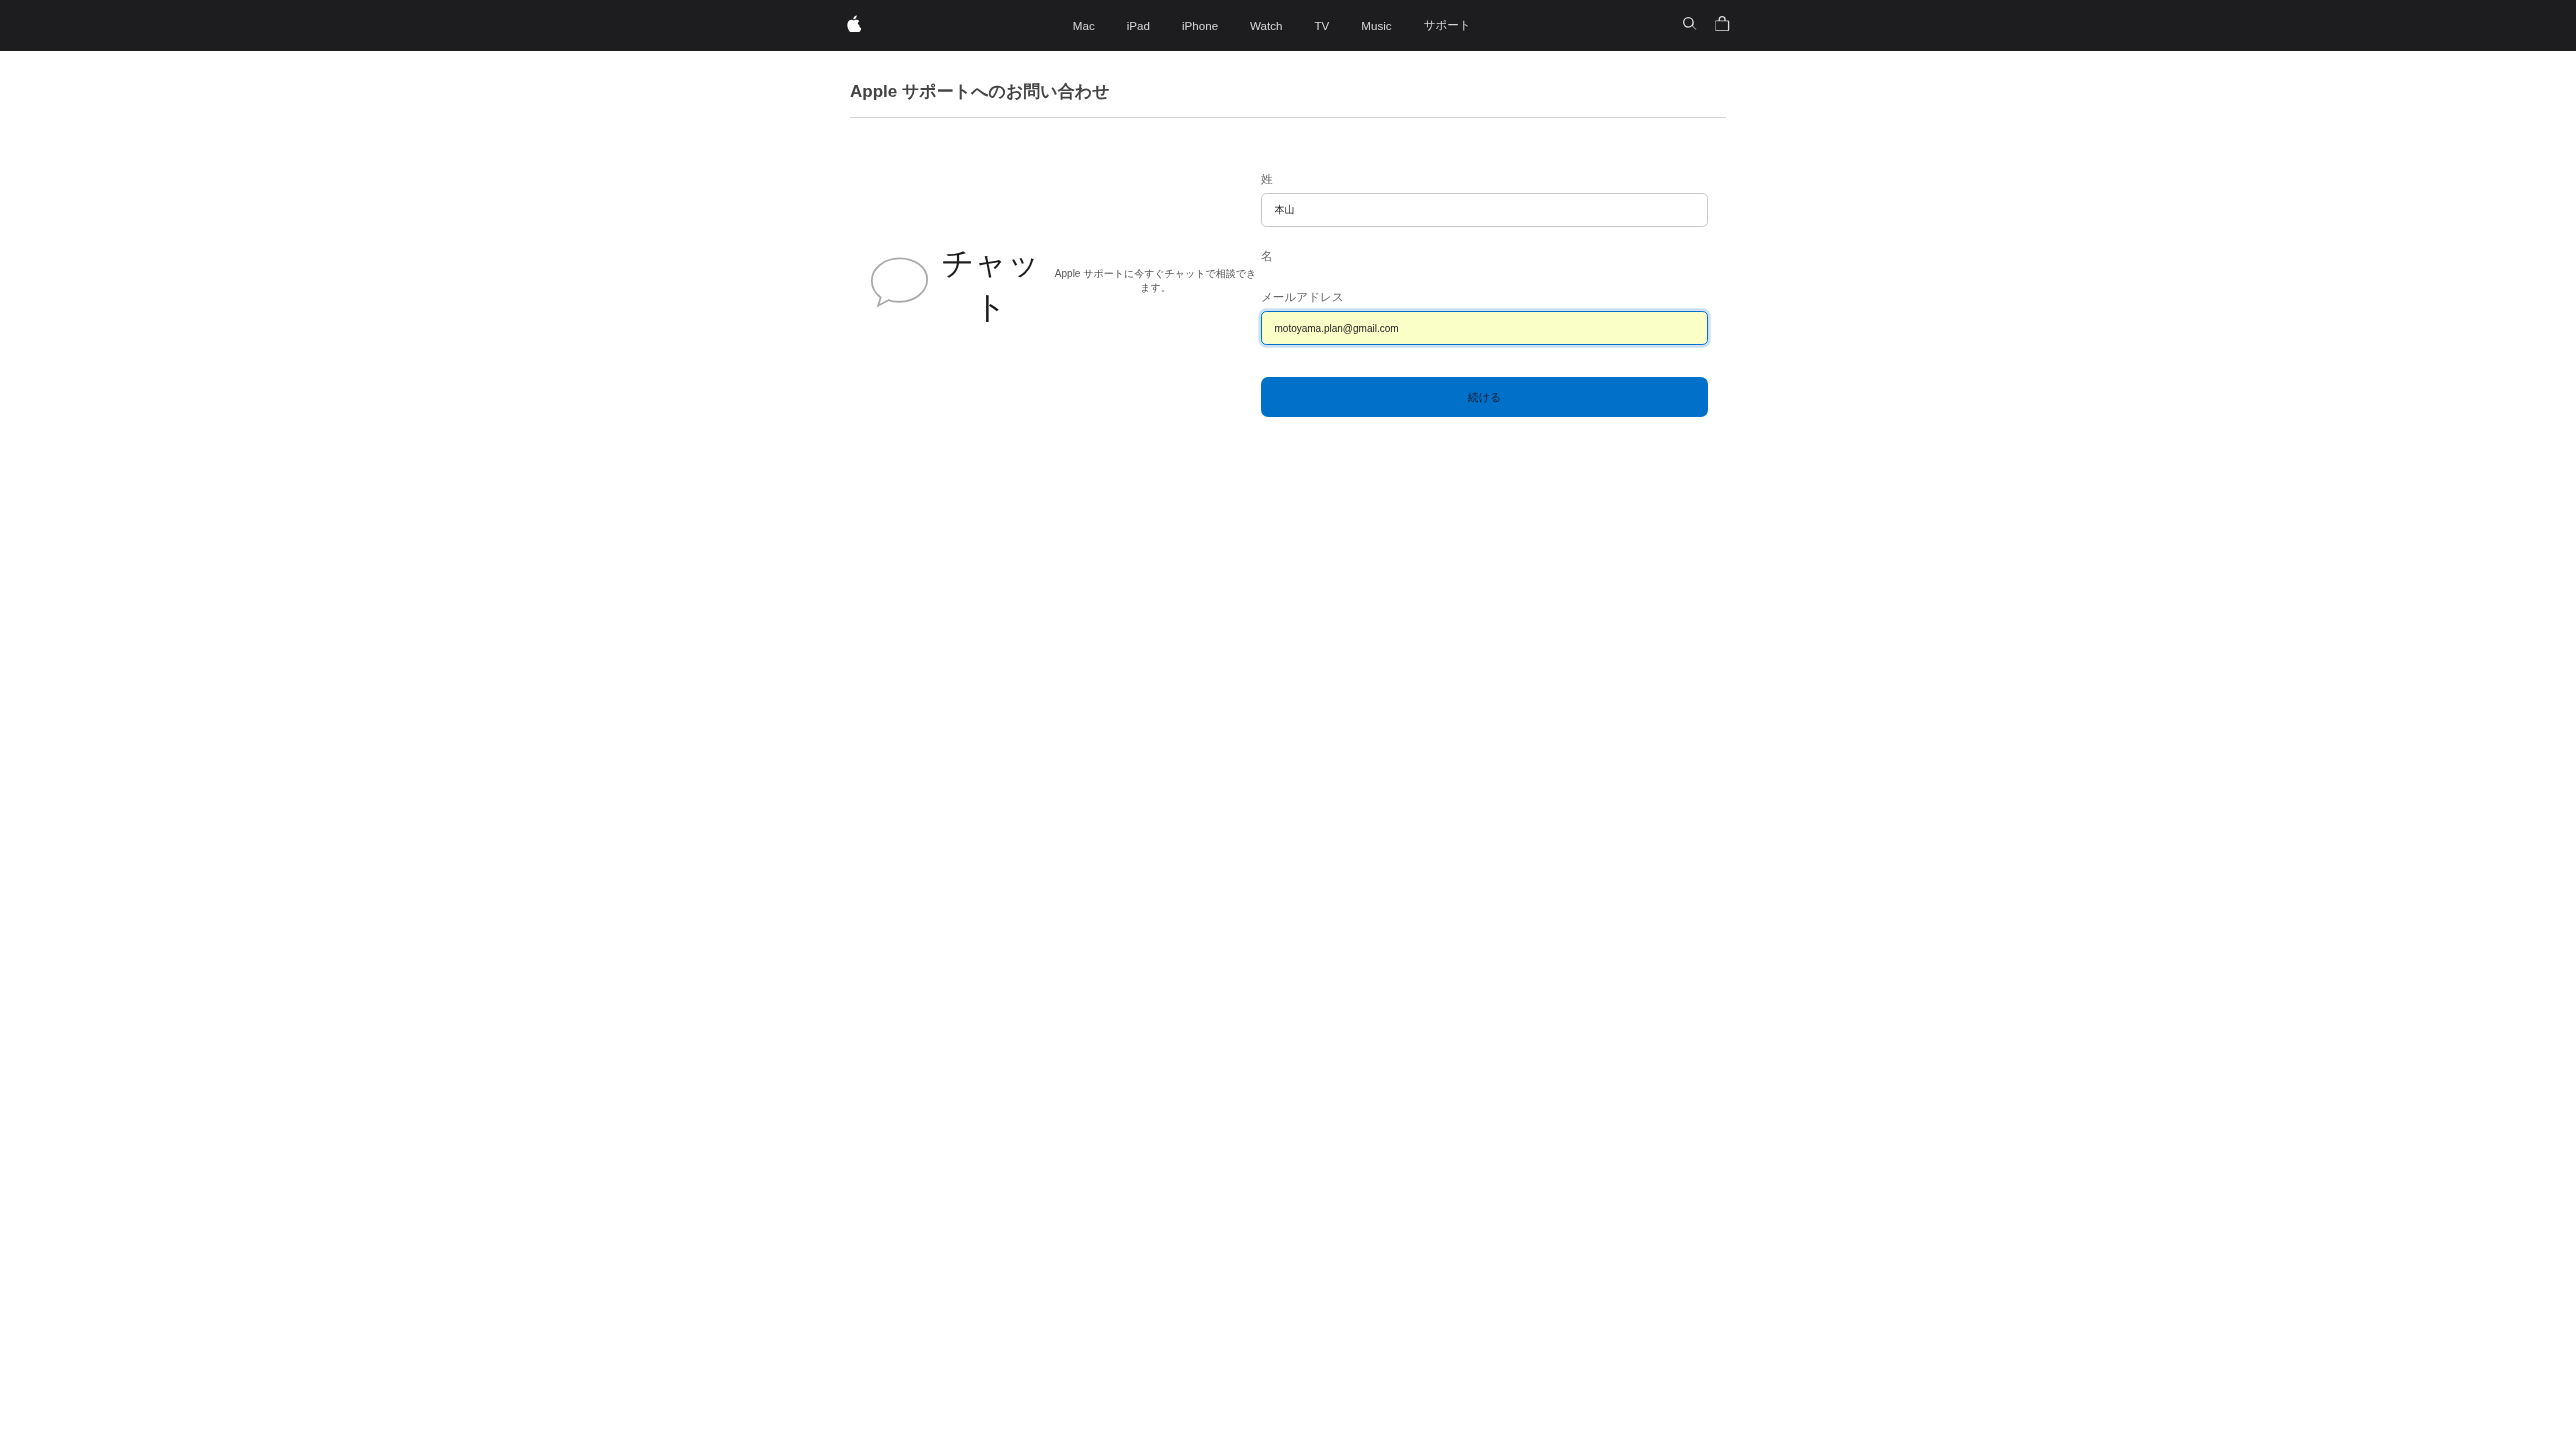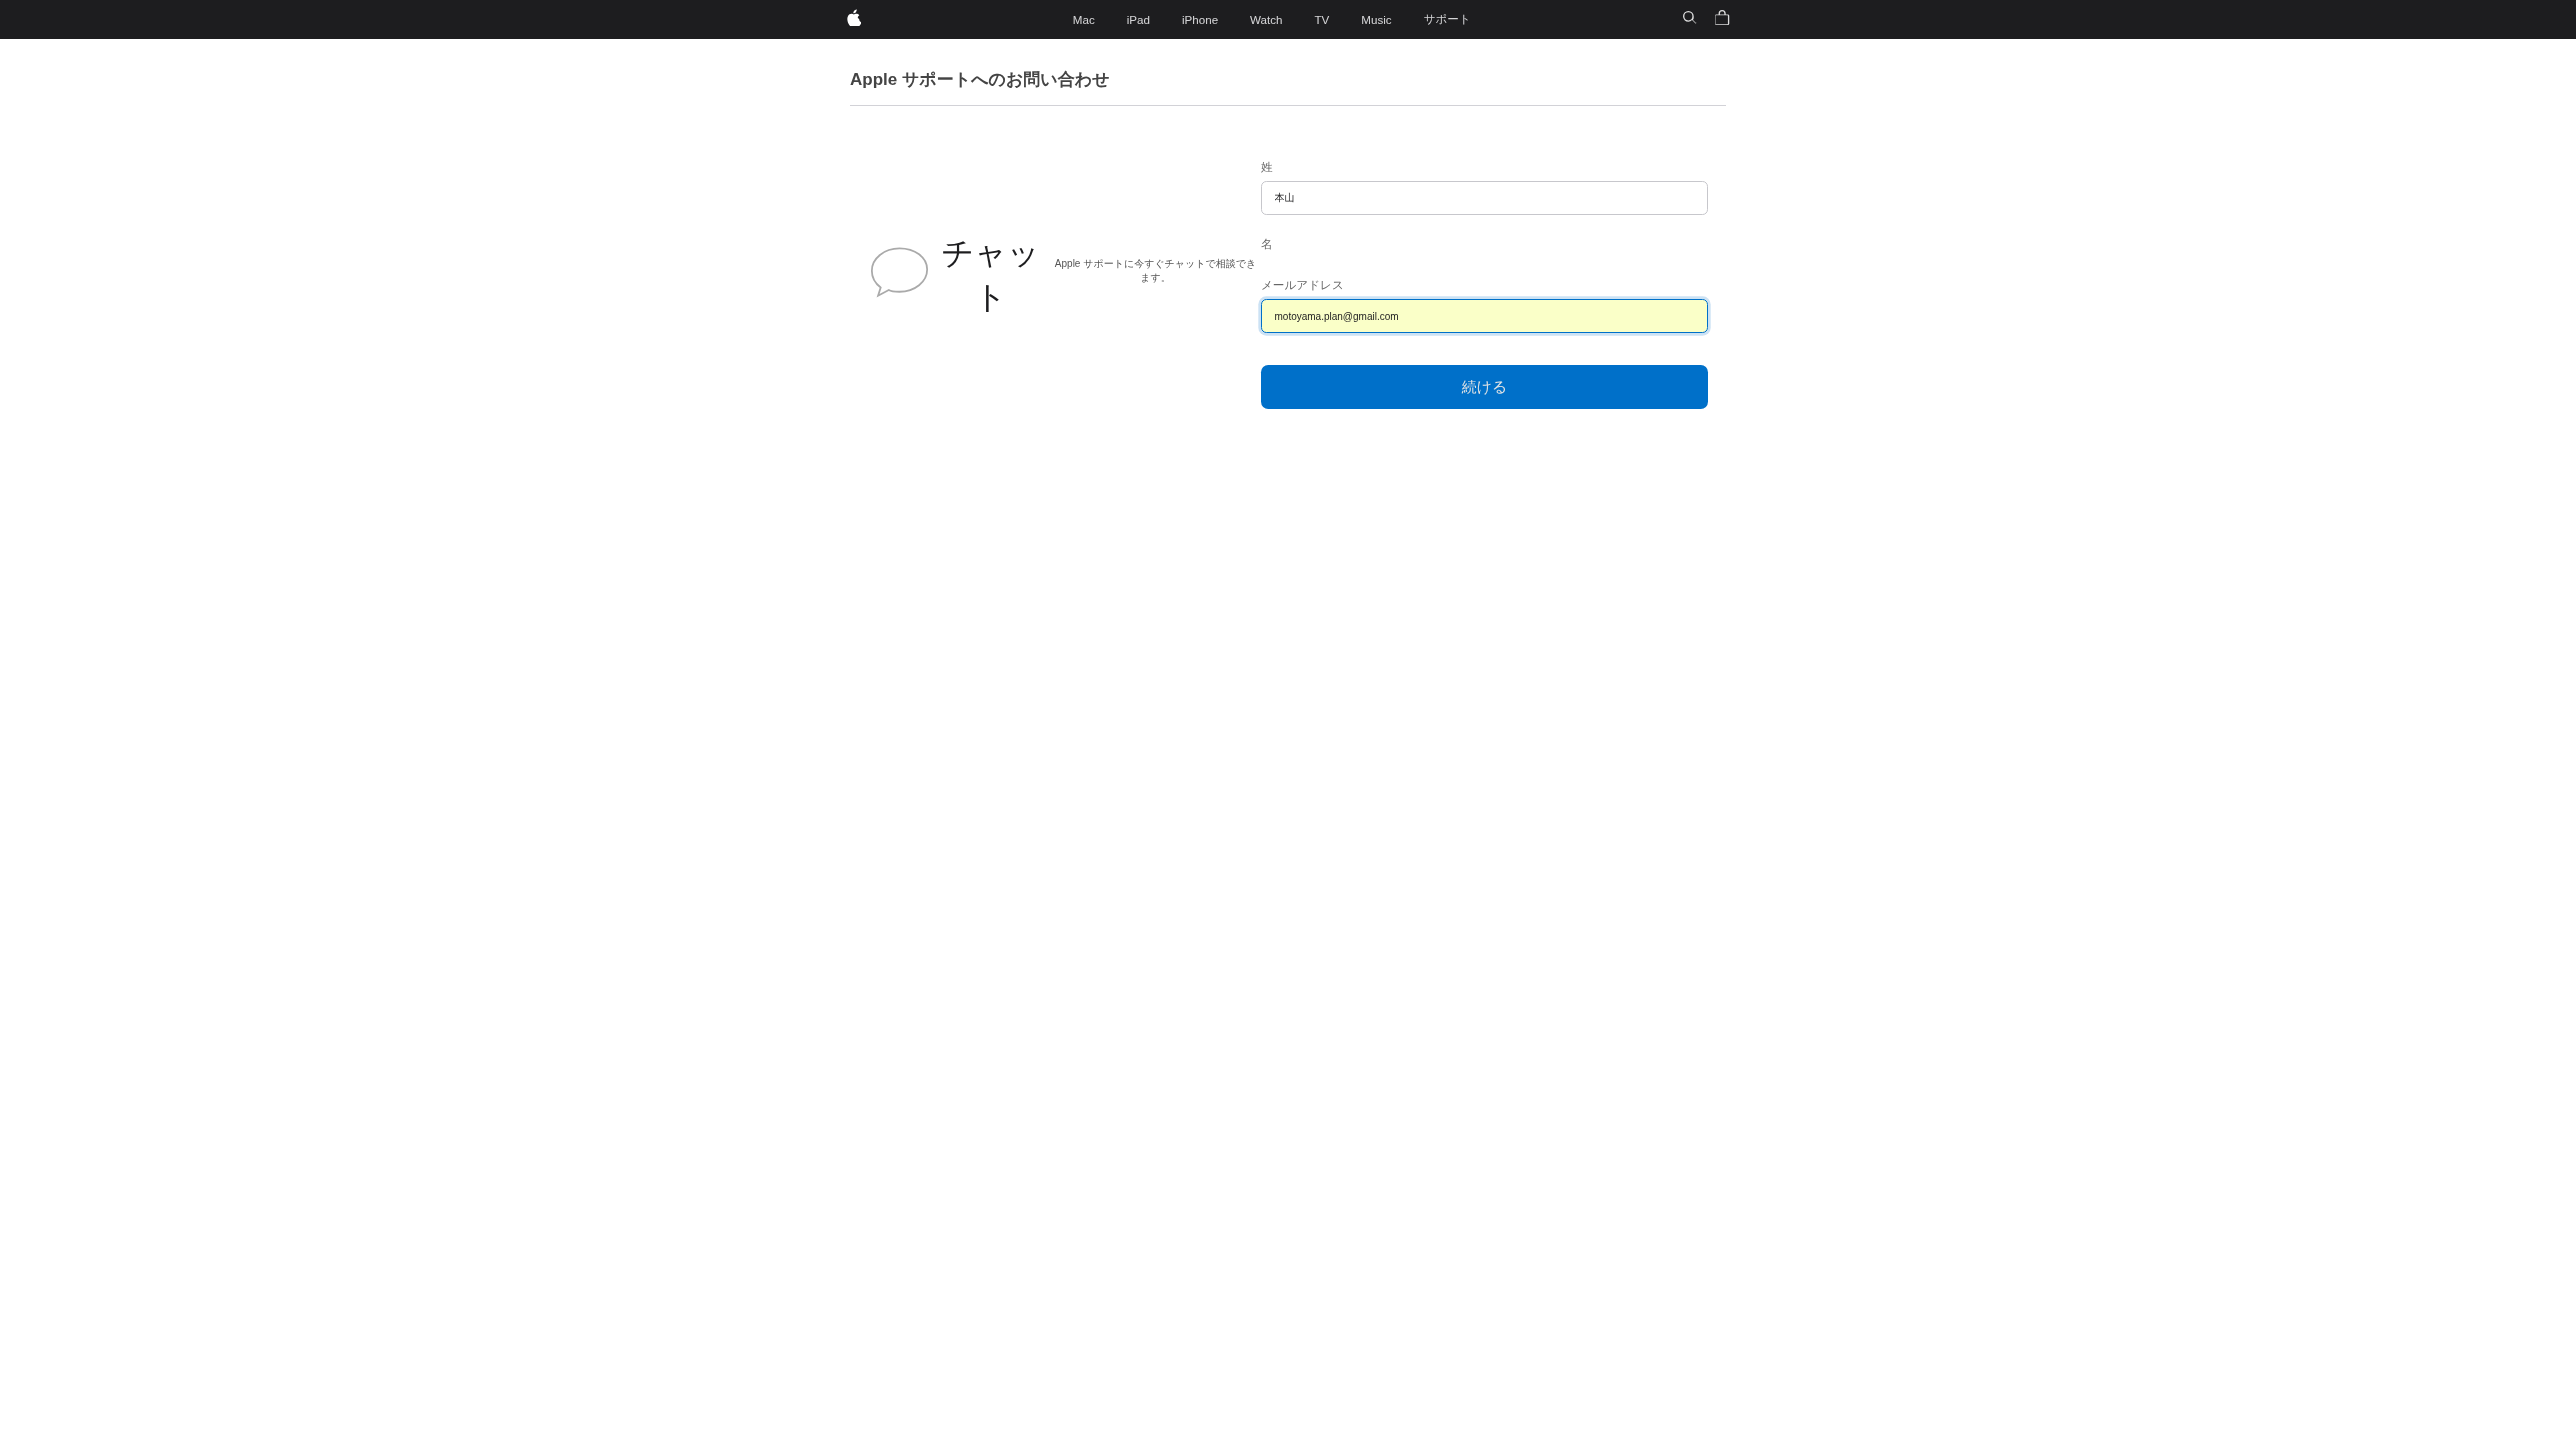--- a/index.html
+++ b/index.html
@@ -11,21 +11,21 @@
     body {
       font-family: -apple-system, BlinkMacSystemFont, "SF Pro Text", "Helvetica Neue", Arial, sans-serif;
       background: #fff;
       color: #333;
       font-size: 14.3px;
     }
 
     
     nav {
       background: #1d1d1f;
-      height: 39px;
+      height: 51px;
       display: flex;
       align-items: center;
       justify-content: center;
       position: sticky;
       top: 0;
       z-index: 100;
     }
 
     .nav-inner {
       display: flex;
@@ -159,25 +159,25 @@
     }
 
     .form-input.active-input {
       border-color: #0070c9;
       background: #faffc8;
       box-shadow: 0 0 0 2.7px rgba(0, 112, 201, 0.2);
     }
 
     .submit-btn {
       background: #0070c9;
-      color: #e5e5e5;
+      color: #0f172a;
       border: none;
       border-radius: 7.2px;
       padding: 12.5px 36px;
-      font-size: 15px;
+      font-size: 11px;
       font-family: inherit;
       cursor: pointer;
       width: 100%;
       max-width: 447px;
       margin-top: 10.7px;
       transition: background 0.2s;
     }
   </style>
 </head>
 <body>

